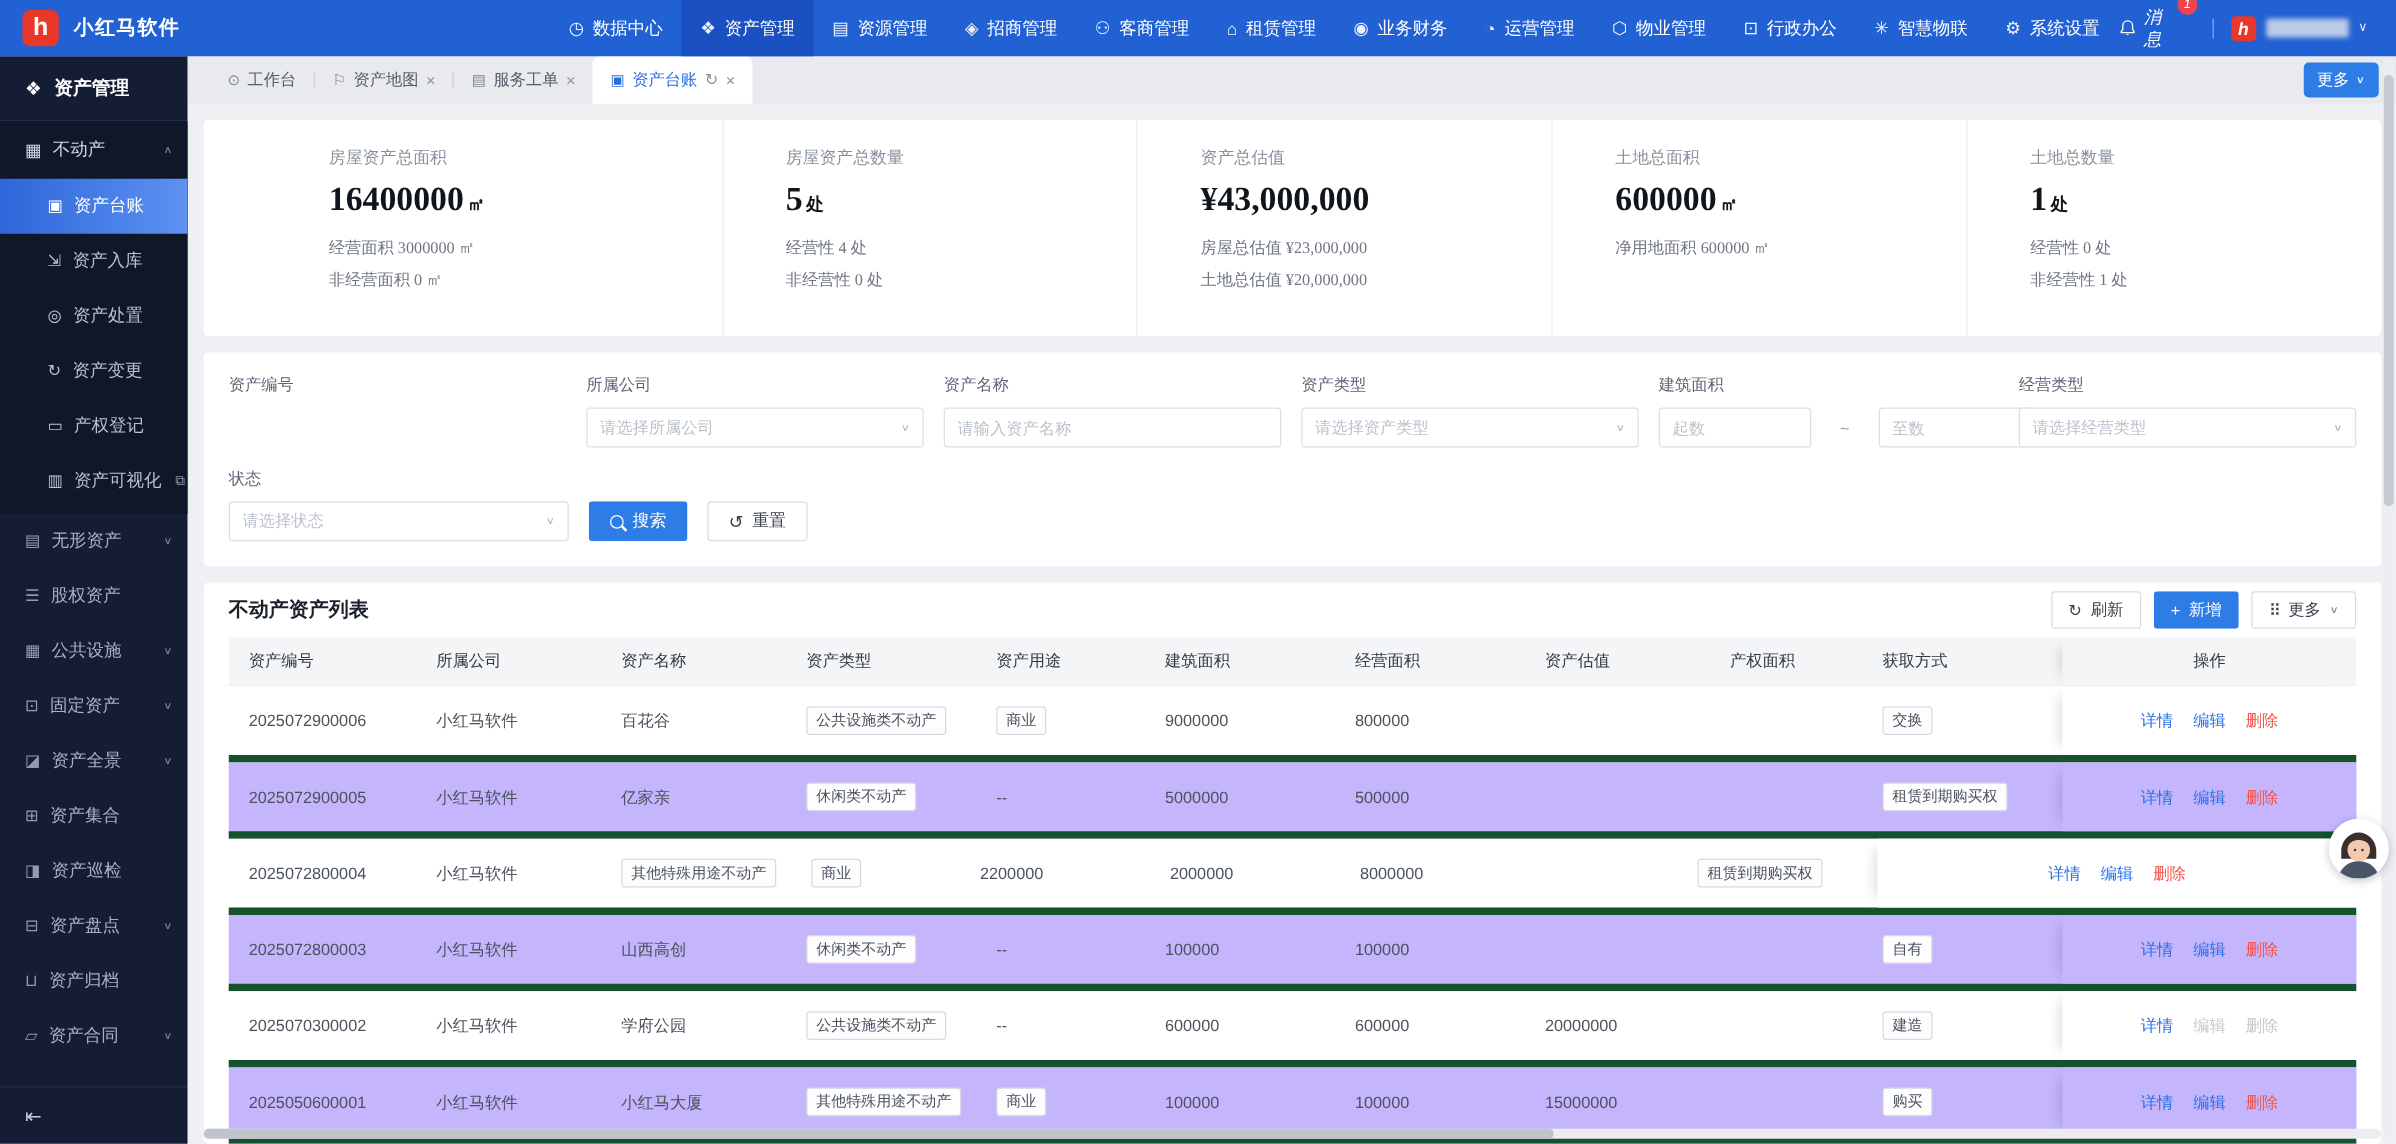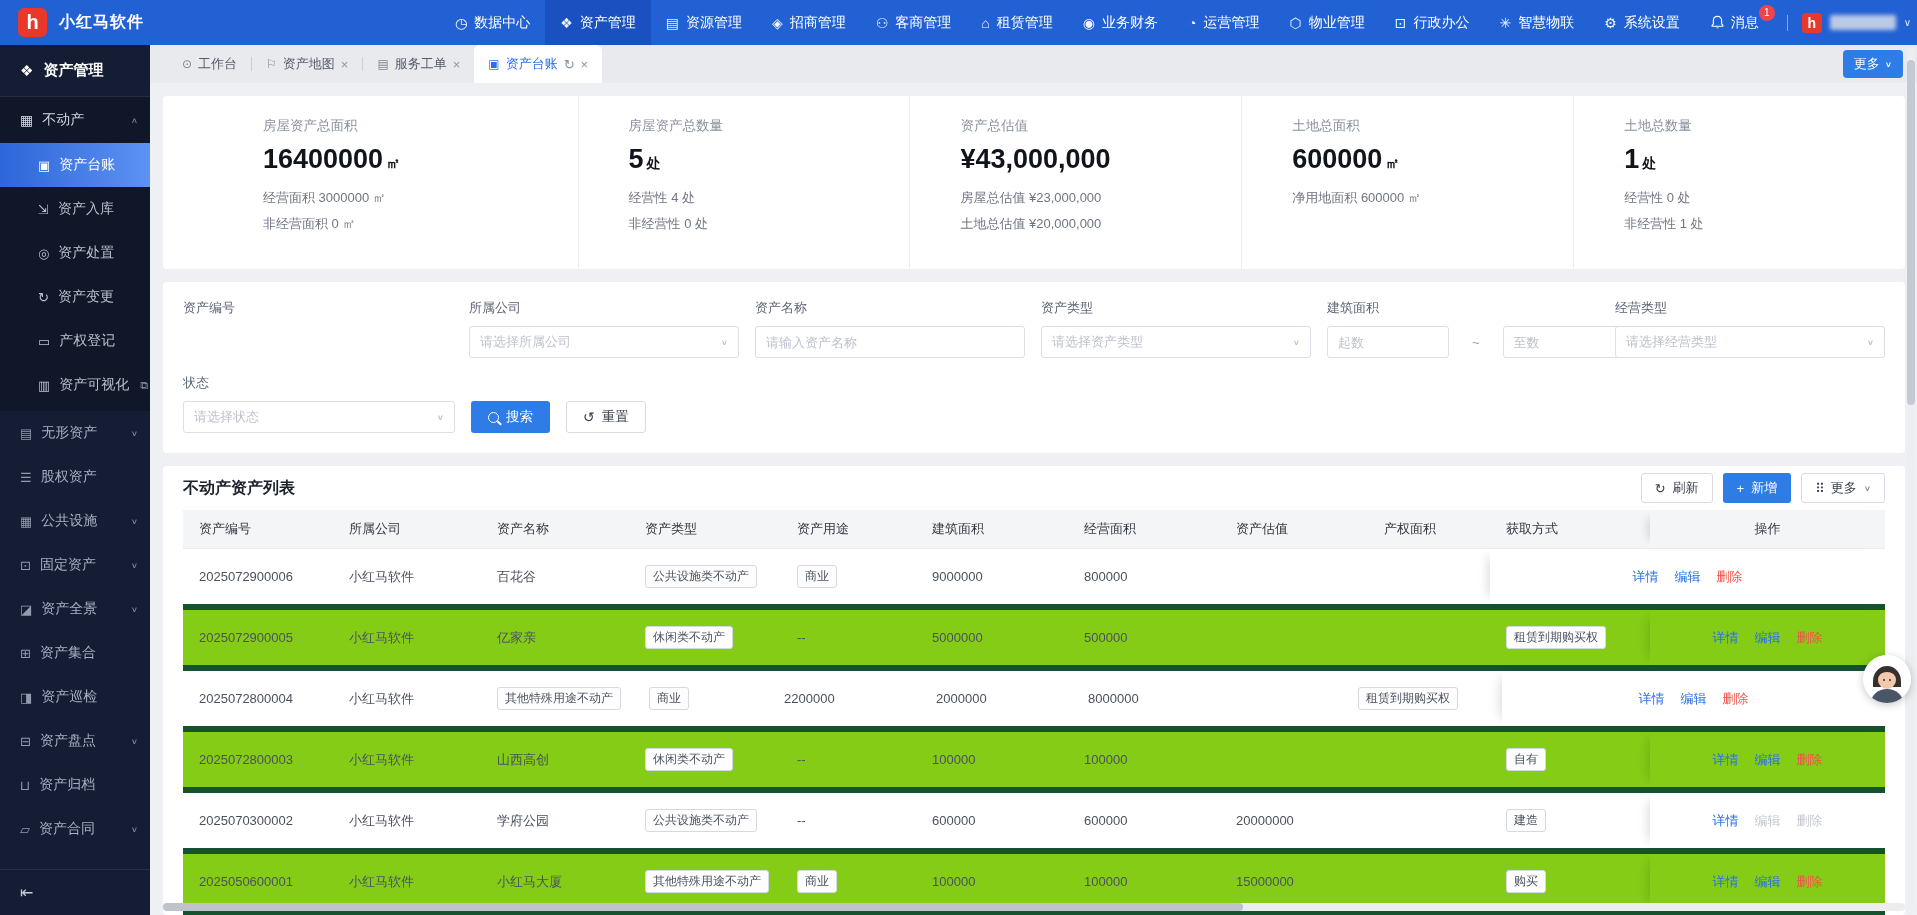--- a/index.html
+++ b/index.html
@@ -12,21 +12,21 @@
     display:flex; align-items:center; color:#fff; z-index:30; }
   .brand { display:flex; align-items:center; gap:12px; padding:0 18px; min-width:230px; }
   .logo { width:29px; height:29px; background:#e8382a; border-radius:6px; color:#fff;
     font-weight:bold; font-size:20px; display:flex; align-items:center; justify-content:center; }
   .brand-name { font-size:16px; font-weight:bold; letter-spacing:1px; }
   .nav-menu { display:flex; align-items:stretch; height:45px; margin-left:210px; }
   .nav-item { display:flex; align-items:center; gap:7px; padding:0 15px; font-size:14px;
     cursor:pointer; white-space:nowrap; }
   .nav-item .ic { font-size:14px; opacity:.92; }
   .nav-item.active { background:#1a50c0; }
-  .nav-right { margin-left:auto; display:flex; align-items:center; gap:14px; padding-right:6px; }
+  .nav-right { margin-left:auto; display:flex; align-items:center; gap:14px; padding-right:23px;font-style:italic; }
   .msg-wrap { display:flex; align-items:center; gap:6px; position:relative; cursor:pointer; font-size:14px; }
   .badge { position:absolute; right:-16px; top:-9px; background:#f3434a; color:#fff; font-size:10px;
     min-width:16px; height:16px; border-radius:8px; display:flex; align-items:center; justify-content:center; padding:0 4px; }
   .nav-divider { width:1px; height:16px; background:rgba(255,255,255,.45); margin-left:14px; }
   .user-wrap { display:flex; align-items:center; gap:8px; cursor:pointer; }
   .logo-mini { width:20px; height:20px; background:#e8382a; border-radius:4px; color:#fff; font-weight:bold;
     font-size:14px; display:flex; align-items:center; justify-content:center; }
   .user-name-blur { width:66px; height:15px; background:#ccd6ea; border-radius:2px; filter:blur(2px); opacity:.9; }
   .user-caret { font-size:10px; opacity:.85; }
   .bell { width:15px; height:15px; }
@@ -71,21 +71,21 @@
     padding:0 11px; cursor:pointer; }
   .tab-more-btn .chev { color:#fff; }
 
   
   .content { position:absolute; left:150px; top:83px; width:1767px; height:832px; padding:13px 12px 0 13px;
     display:flex; flex-direction:column; }
   .panel { background:#fff; border-radius:4px; }
 
   
   .stats { height:173px; display:flex; }
-  .stat-col { flex:1; padding:21px 0 0 50px; }
+  .stat-col { flex:1; padding:21px 0 0 50px;font-family:Liberation Serif, serif; }
   .stat-col.first { flex:1.12; padding-left:100px; }
   .stat-col.bordered { border-left:1px solid #eceef2; }
   .stat-label { font-size:13.5px; color:#8a919e; }
   .stat-value { margin-top:9px; font-size:27px; font-weight:bold; color:#10151c; }
   .stat-unit { font-size:14px; font-weight:bold; margin-left:3px; }
   .stat-sub { font-size:13px; color:#6f7683; margin-top:14px; }
   .stat-sub + .stat-sub { margin-top:8px; }
 
   
   .search { margin-top:13px; padding:17px 20px 20px 20px; }
@@ -114,21 +114,21 @@
   .tablewrap { margin-top:13px; flex:1; padding:0 20px; position:relative; overflow:hidden;
     display:flex; flex-direction:column; }
   .panel-head { height:50px; display:flex; align-items:center; }
   .list-title { font-size:16px; font-weight:bold; color:#1a212b; }
   .head-btns { margin-left:auto; display:flex; gap:10px; }
   .btn-sm { height:30px; padding:0 13px; font-size:13px; }
   .btn-sm .ic { font-size:13px; }
   .icon-grid { font-size:11px; letter-spacing:-1px; }
   .table { display:flex; flex-direction:column; }
   .tr { display:flex; align-items:stretch; background:#fff; border-bottom:6px solid #14532d; }
-  .tr.alt { background:#84cc16; }
+  .tr.alt { background:#c4b5fd; }
   .tr.head { background:#f4f5f7; border-bottom:1px solid #e9ecf0; }
   .td { display:flex; align-items:center; padding:0 16px 0 16px; font-size:13px; color:#4a525e;
     white-space:nowrap; overflow:hidden; }
   .tr.head .td { color:#303842; font-weight:500; height:38px; }
   .tr.body .td { height:55px; }
   .c1{width:150px}.c2{width:148px}.c3{width:148px}.c4{width:152px}.c5{width:135px}
   .c6{width:152px}.c7{width:152px}.c8{width:148px}.c9{width:122px}.c10{width:160px}
   .cop { flex:1; justify-content:center; gap:16px; background:inherit;
     box-shadow:-10px 0 10px -8px rgba(0,0,0,.14); }
   .tag { border:1px solid #d6dae0; background:#fdfdfe; border-radius:3px; padding:3px 7px;
@@ -483,20 +483,23 @@
         <div class="td c4">
             <span class="tag">公共设施类不动产</span>
           </div>
         <div class="td c5">
             <span class="tag">商业</span>
           </div>
         <div class="td c6">9000000</div>
         <div class="td c7">800000</div>
         <div class="td c8"></div>
         <div class="td c9"></div>
+        <div class="td c10">
+            <span class="tag">交换</span>
+          </div>
         <div class="td cop">
             <a class="lnk">详情</a>
             <a class="lnk">编辑</a>
             <a class="lnk danger">删除</a>
           </div>
       </div>
 
       <div class="tr body alt">
         <div class="td c1">2025072900005</div>
         <div class="td c2">小红马软件</div>

